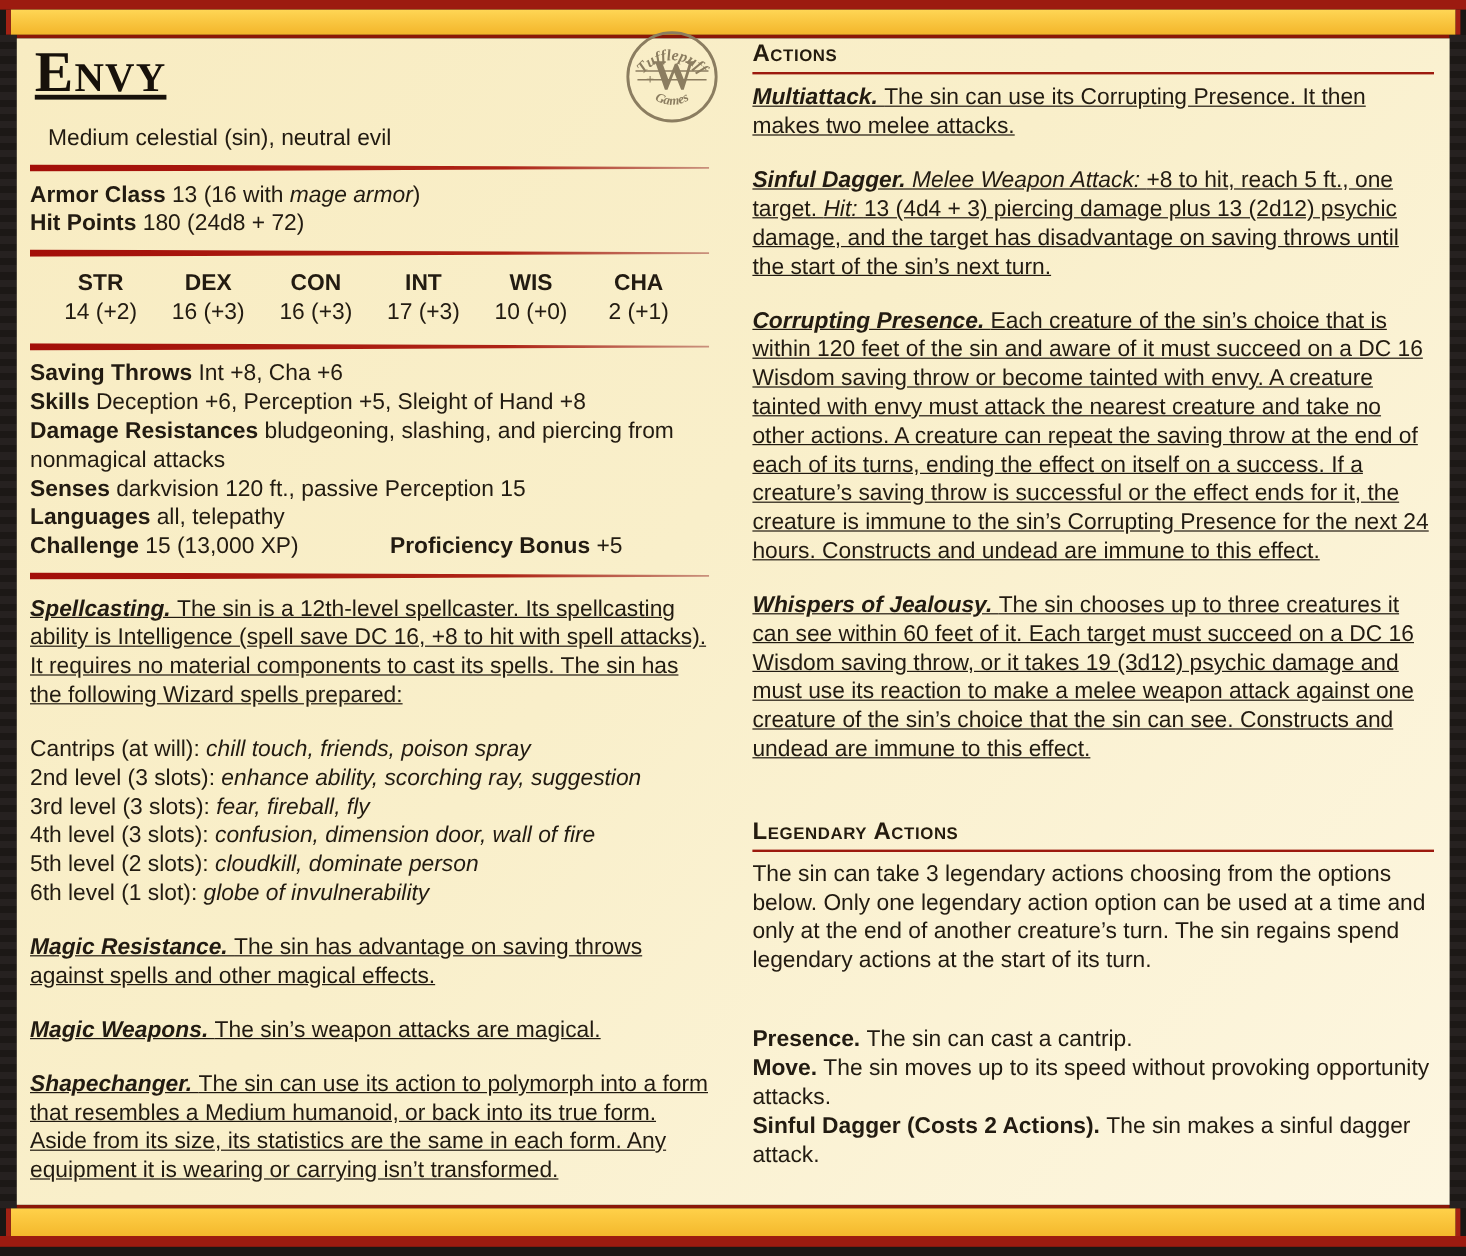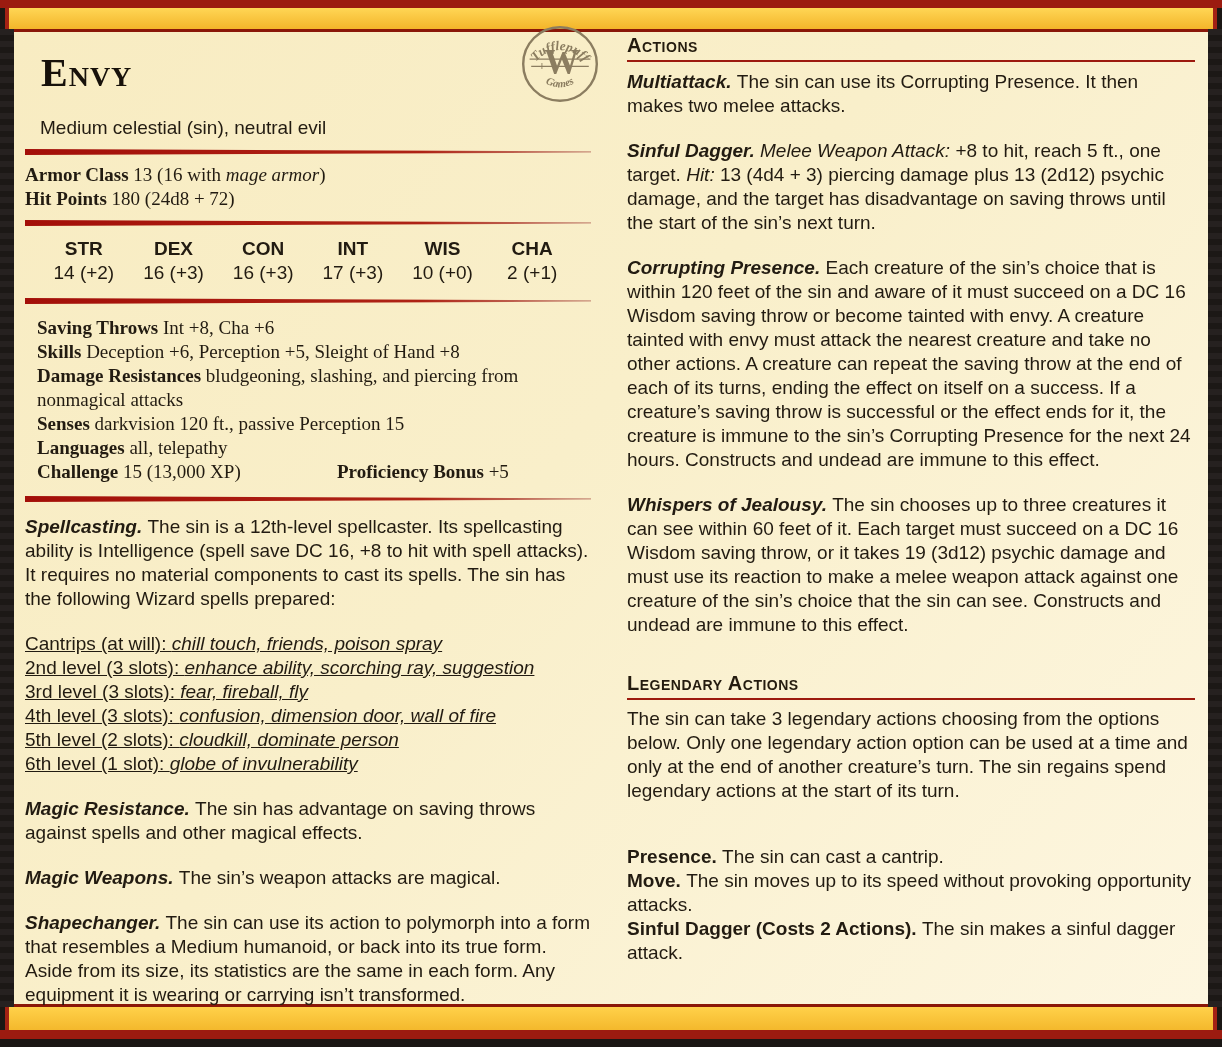--- a/index.html
+++ b/index.html
@@ -24,38 +24,38 @@
   
   .parchment{position:absolute;left:14px;right:14px;top:32px;bottom:43px;
     background:linear-gradient(130deg,#f8ecc2 0%,#f9efca 45%,#fdf6e0 100%);}
   .col{position:absolute;top:2px;}
   .col-l{left:11px;width:566px;}
   .col-r{left:613px;width:568px;top:0;}
   
   .b{font-weight:bold;}
   .i{font-style:italic;}
   .title{font-family:"Liberation Serif","DejaVu Serif",serif;font-variant:small-caps;
-    font-weight:bold;font-size:40px;line-height:46px;letter-spacing:1px;color:#17110a;margin:16px;}
+    font-weight:bold;font-size:48px;line-height:46px;letter-spacing:1px;color:#17110a;margin:4px;text-decoration:underline;}
   .type-line{margin:20px 0 0 15px;}
   .taper{display:block;margin:9px 0 8px 0;}
-  .core p,.attrs p{margin:0;font-family:Liberation Serif, serif;}
-  .attrs{margin:12px;}
+  .core p,.attrs p{margin:0;}
+  .attrs{margin:0;}
   .challenge-row{position:relative;}
   .pb{position:absolute;left:300px;top:0;}
   .ab-row{display:flex;padding:3px 14px 4px 14px;text-align:center;}
   .ab{flex:1;}
   .ab-h{font-weight:bold;}
-  .para{margin:21px 0 0 0;}
+  .para{margin:21px 0 0 0;text-decoration:underline;}
   .para.first{margin-top:13px;}
   .spells p{margin:0;}
-  .spells{margin-top:21px;text-decoration:underline;}
+  .spells{margin-top:21px;}
   .sec-h{font-family:"Liberation Sans",sans-serif;font-variant:small-caps;font-weight:bold;
     font-size:20px;line-height:27px;letter-spacing:.5px;color:#241b0e;margin:0;
     border-bottom:2px solid #9c1a0e;padding-bottom:1px;}
-  .sec-h.leg{margin-top:33px;}
+  .sec-h.leg{margin-top:43px;}
   .intro{margin:7px 0 0 0;}
   .leg-items p{margin:0;}
   .leg-items{margin-top:42px;}
   .actions-items .para.first{margin-top:8px;}
   
   .logo{position:absolute;left:506px;top:-8px;width:80px;height:80px;}
 </style>
 </head>
 <body>
 

